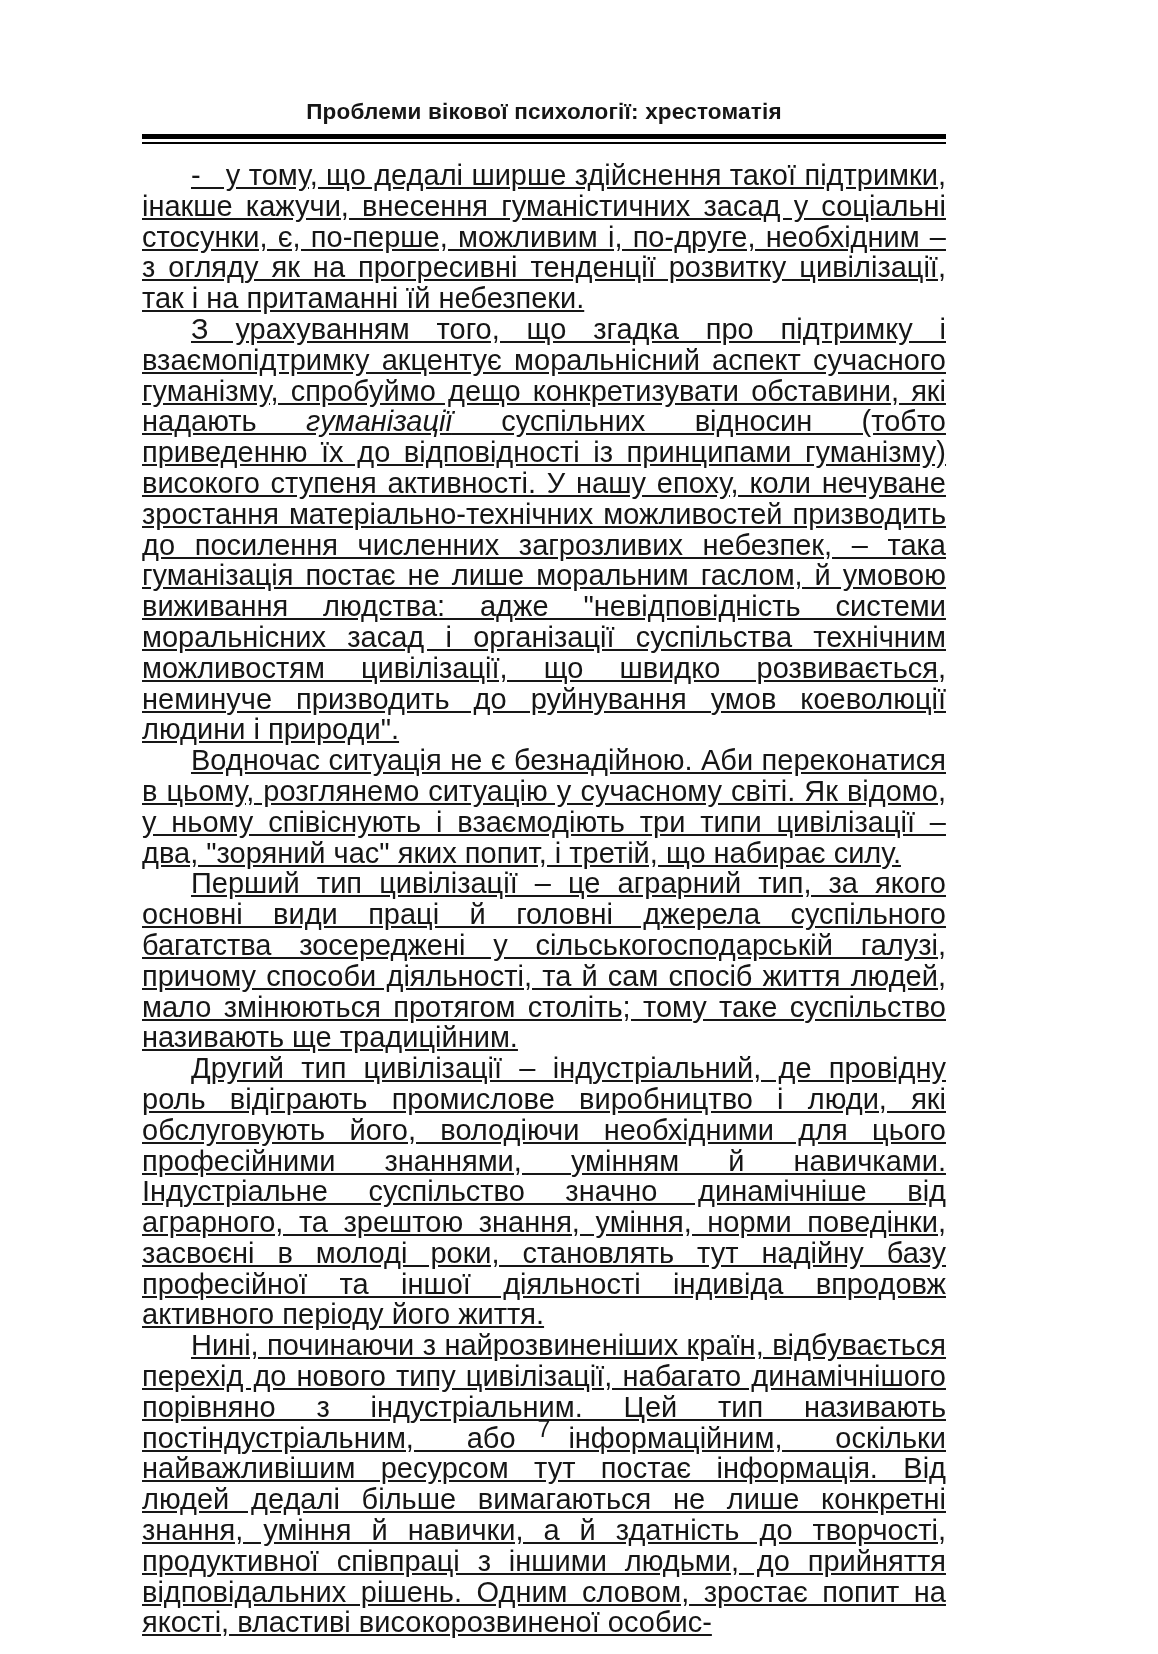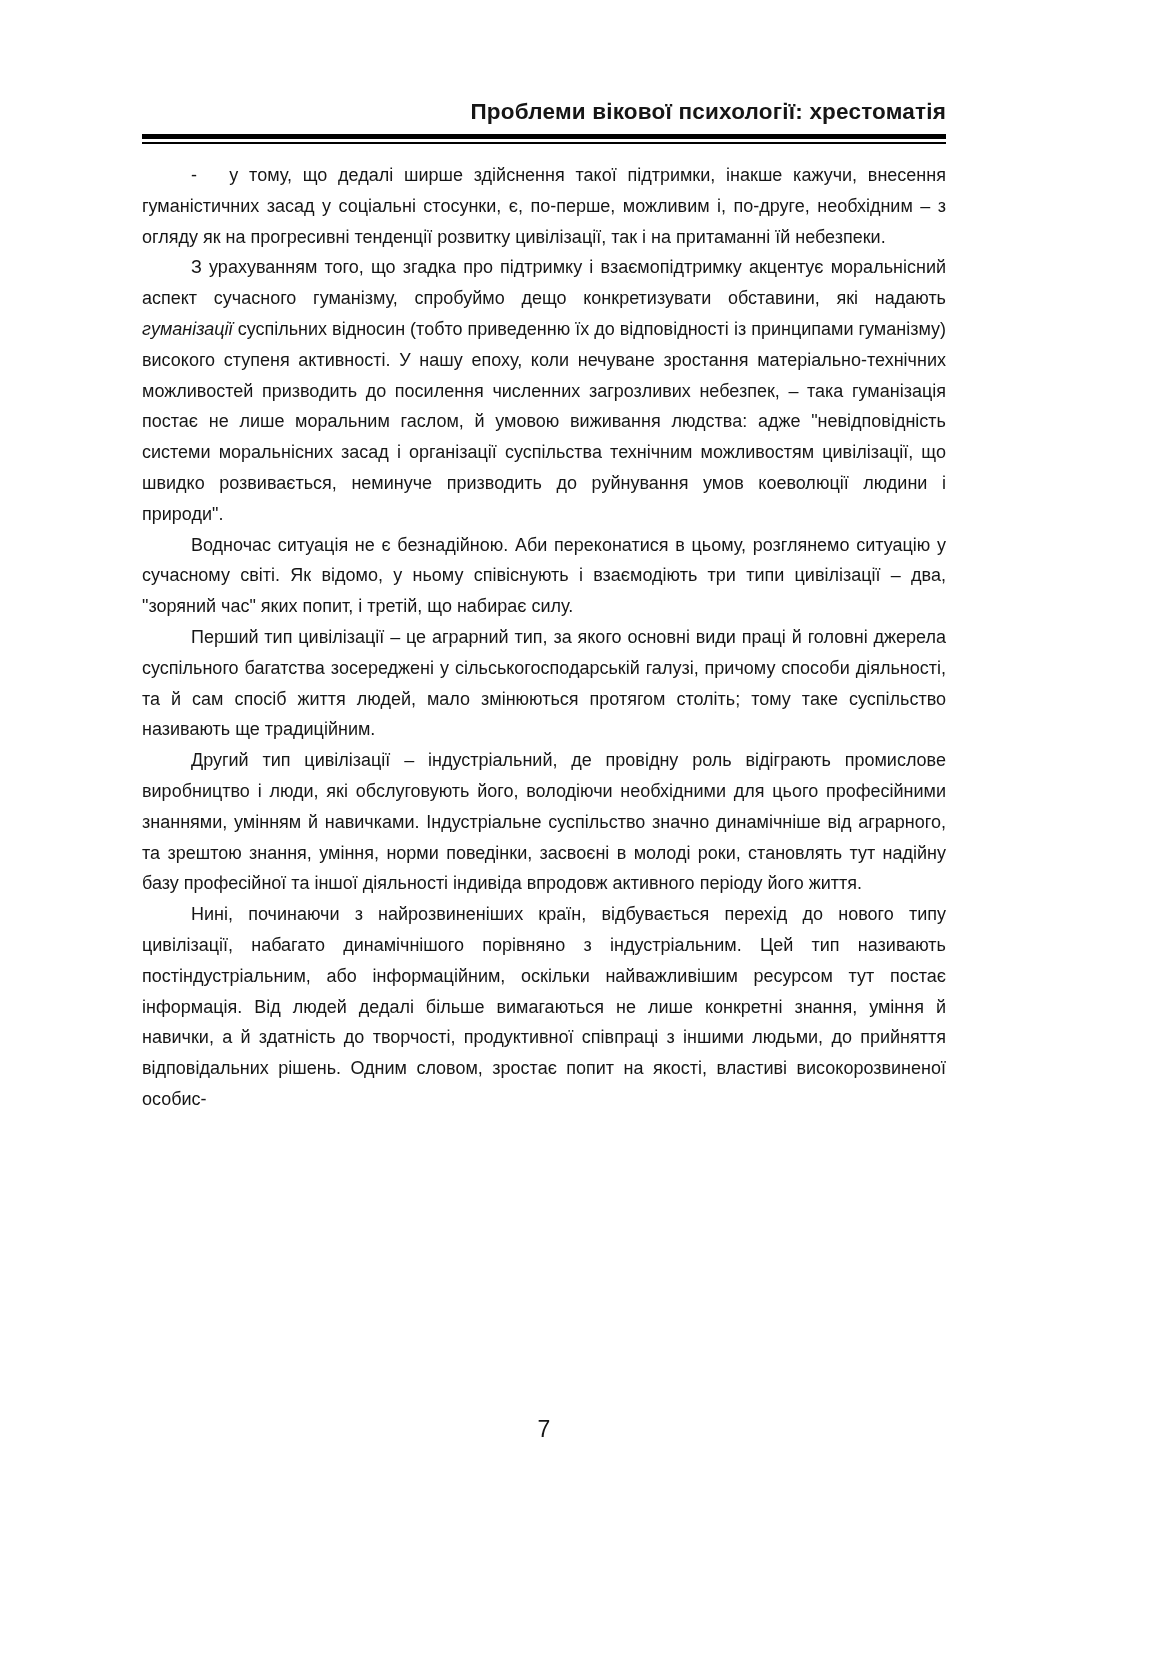--- a/index.html
+++ b/index.html
@@ -20,38 +20,39 @@
     background: #ffffff;
     overflow: hidden;
   }
   .content {
     position: absolute;
     left: 142px;
     top: 98px;
     width: 804px;
   }
   .running-header {
-    text-align: right;
+    text-align: center;
     font-weight: 700;
     font-size: 22.5px;
     line-height: 28px;
     letter-spacing: 0.2px;
   }
   .header-rule {
     margin-top: 8px;
     height: 3px;
     border-top: 5px solid #000;
     border-bottom: 2px solid #000;
   }
   .body-text {
     margin-top: 16px;
-    font-size: 18px;
+    font-size: 29px;
     line-height: 30.8px;
     text-align: justify;
     text-justify: inter-word;
+    text-decoration: underline;
   }
   .body-text p {
     margin: 0;
     padding: 0;
     text-indent: 49px;
   }
   em.term {
     font-style: italic;
   }
   .page-number {

